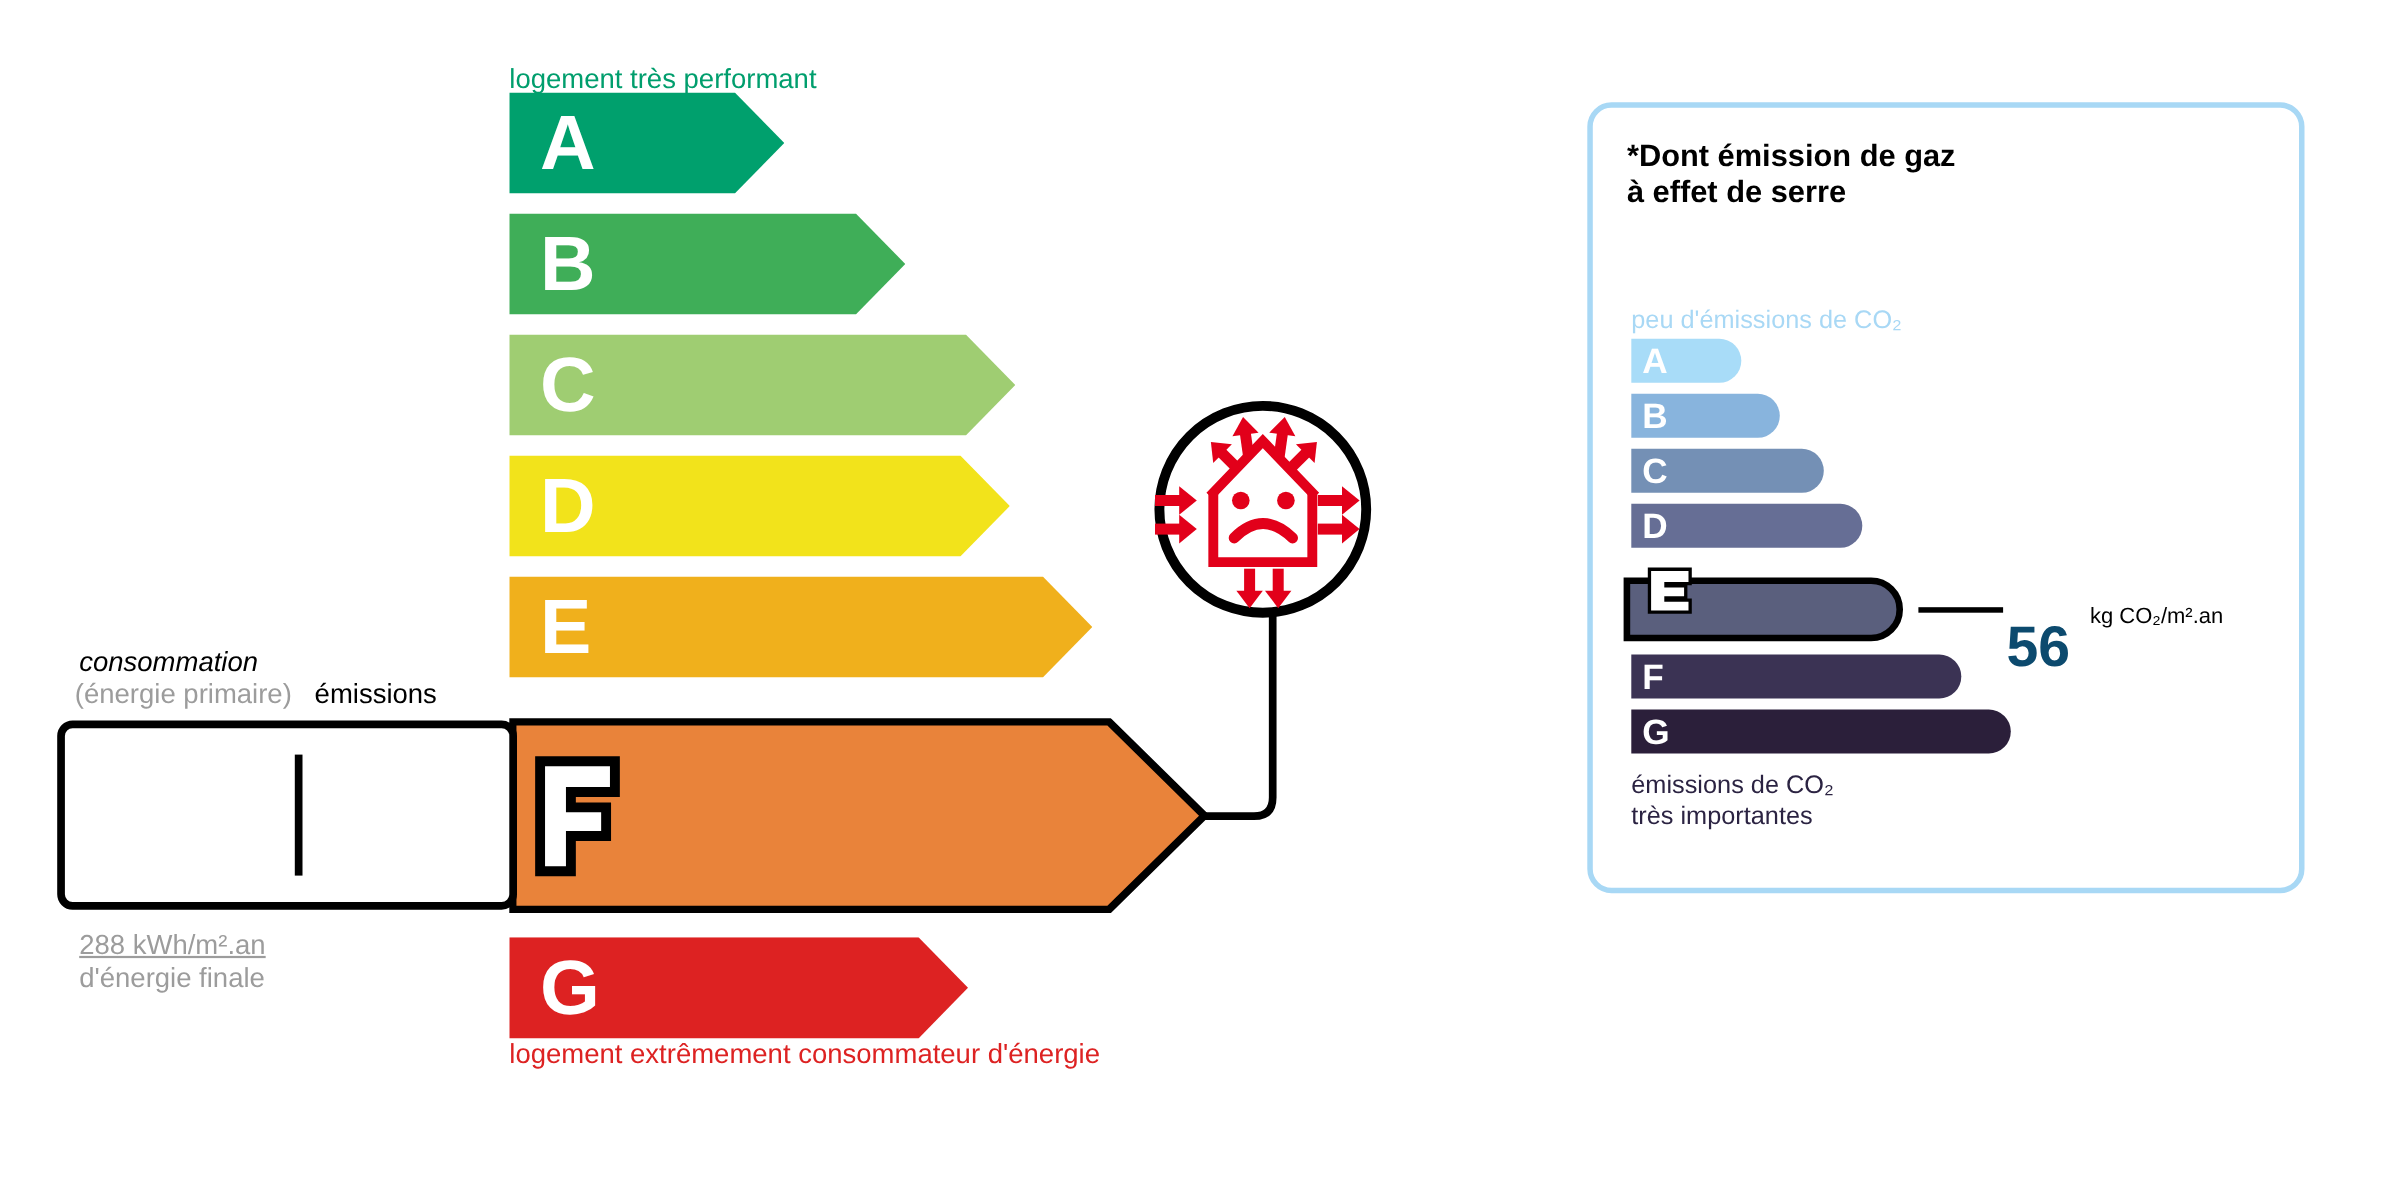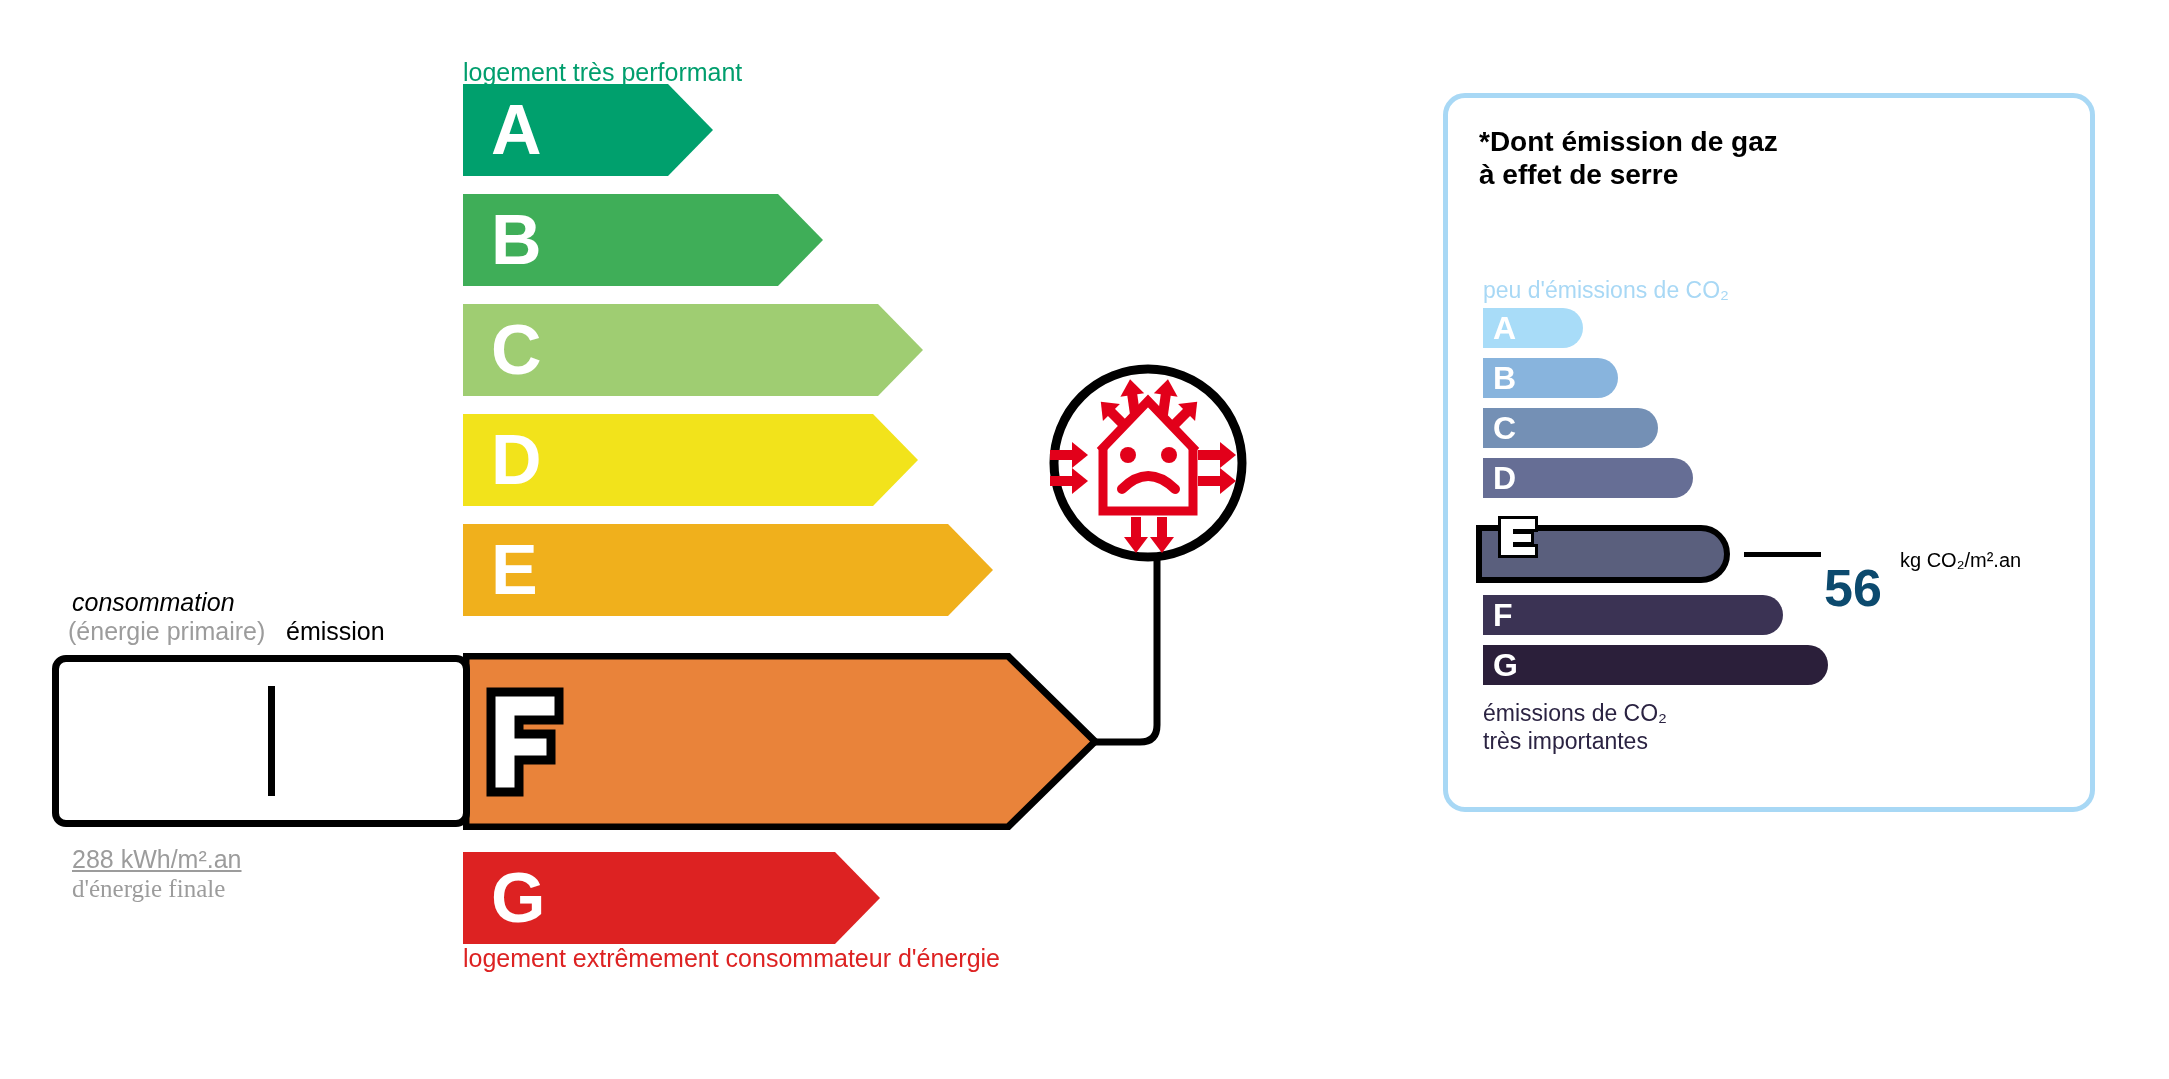--- a/index.html
+++ b/index.html
@@ -26,21 +26,21 @@
              box-sizing:border-box;z-index:6;}
   #value-divider{position:absolute;left:268px;top:686px;width:7px;height:110px;
                  background:#000;z-index:7;}
   .val-num{position:absolute;font-size:70px;font-weight:bold;color:#000;line-height:1;}
   .val-unit{position:absolute;font-size:25px;color:#000;line-height:1;}
 
   #lbl-consommation{position:absolute;left:72px;top:588px;font-size:25px;color:#000;font-style:italic;}
   #lbl-energie-primaire{position:absolute;left:40px;top:617px;font-size:25px;color:#9c9c9c;margin-left:28px;}
   #lbl-emissions{position:absolute;left:286px;top:617px;font-size:25px;color:#000;}
   #lbl-final-1{position:absolute;left:72px;top:845px;font-size:25px;color:#9c9c9c;text-decoration:underline;}
-  #lbl-final-2{position:absolute;left:72px;top:875px;font-size:25px;color:#9c9c9c;font-family:Liberation Serif, serif;}
+  #lbl-final-2{position:absolute;left:72px;top:875px;font-size:25px;color:#9c9c9c;}
 
   
   #house-badge{position:absolute;left:1048px;top:363px;width:200px;height:200px;}
   #connector{position:absolute;left:1090px;top:555px;width:160px;height:200px;}
 
   
   #co2-panel{position:absolute;left:1443px;top:93px;width:652px;height:719px;
              border:5px solid #a8d8f5;border-radius:22px;background:#fff;box-sizing:border-box;}
   #co2-title{position:absolute;left:1479px;top:125px;font-size:28px;font-weight:bold;
              color:#000;line-height:1.18;white-space:pre-line;}
@@ -118,21 +118,21 @@
       <polygon points="0,0 372,0 417,46 372,92 0,92" fill="#dd2222"></polygon>
     </svg>
     <span class="bar-letter">G</span>
   </div>
 
   <div class="bottom-caption">logement extrêmement consommateur d'énergie</div>
 </div>
 
 <div id="lbl-consommation">consommation</div>
 <div id="lbl-energie-primaire">(énergie primaire)</div>
-<div id="lbl-emissions">émission</div>
+<div id="lbl-emissions">émissions</div>
 
 <div id="value-box"></div>
 <div id="value-divider"></div>
 
 <div class="val-num" style="left:92px;top:688px;">360</div>
 <div class="val-unit" style="left:88px;top:772px;">kWh/m².an</div>
 
 <div class="val-num" style="left:298px;top:688px;">56*</div>
 <div class="val-unit" style="left:293px;top:772px;">kg CO₂/m².an</div>
 

